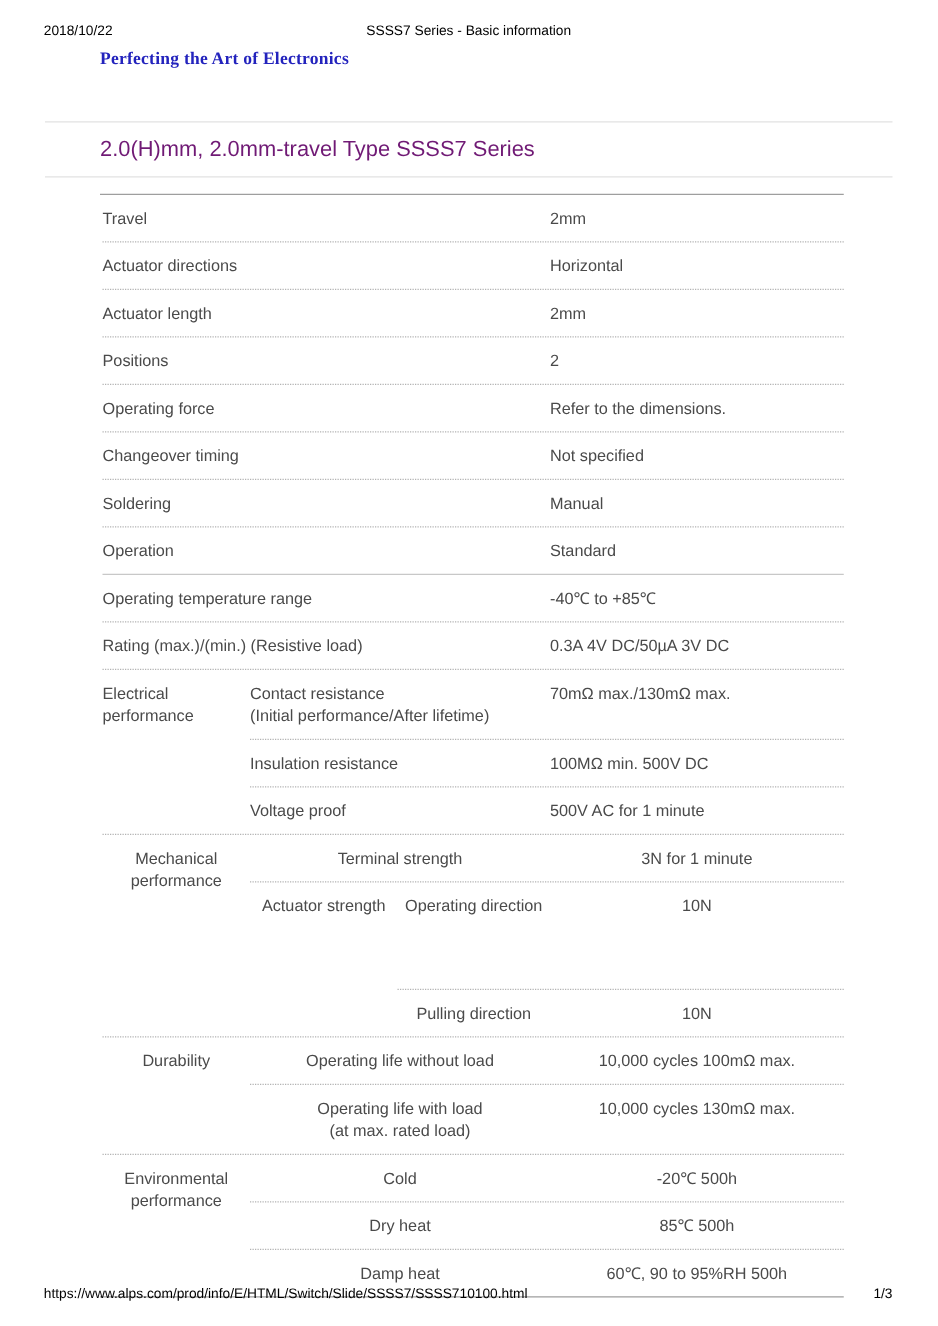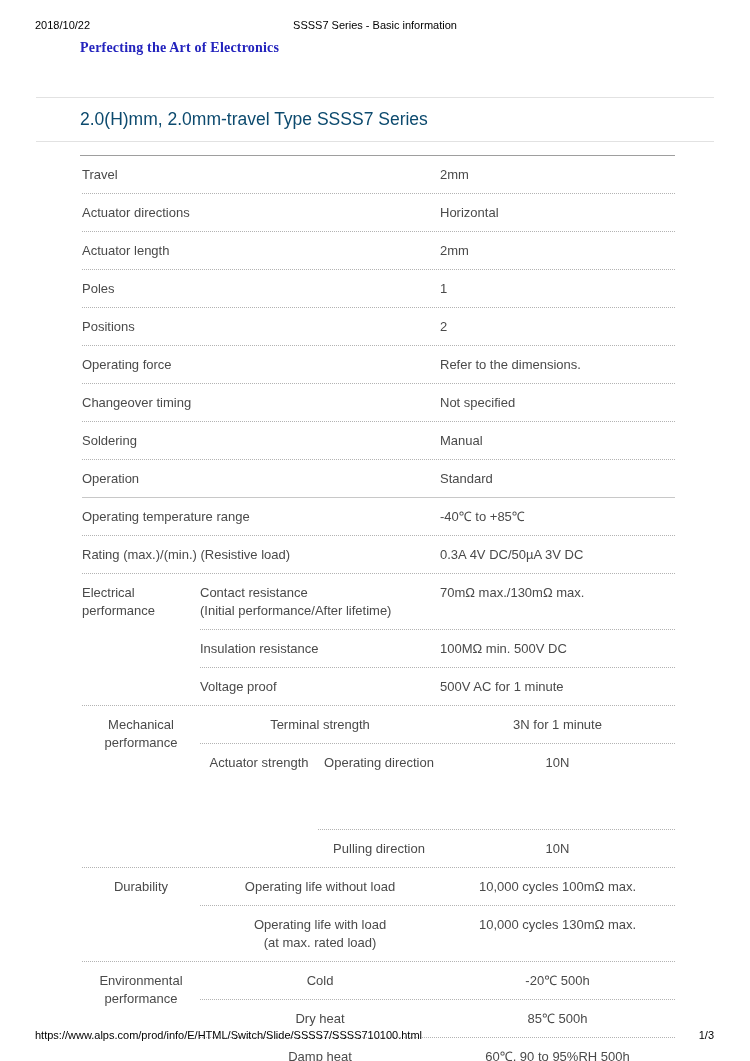--- a/index.html
+++ b/index.html
@@ -39,21 +39,21 @@
   }
 
   
   .title-band {
     position: absolute; top: 97px; left: 36px; width: 678px; height: 45px;
     border-top: 1px solid #e2e2e2; border-bottom: 1px solid #e2e2e2;
     box-sizing: border-box;
     display: flex; align-items: center;
     padding-left: 44px;
   }
-  .page-title { font-size: 17.5px; color: #0c4a6e; }
+  .page-title { font-size: 17.5px; color: #701a75; }
 
   
   .spec-table {
     position: absolute; top: 155px; left: 80px; width: 595px;
     border-top: 1px solid #9e9e9e; border-bottom: 1px solid #9e9e9e;
     box-sizing: border-box;
     font-size: 13px; line-height: 18px; color: #4a4a4a;
     padding-left: 2px;
   }
   .srow { display: flex; border-bottom: 1px dotted #b3b3b3; }
@@ -111,24 +111,20 @@
       <div class="cell slabel-main">Travel</div>
       <div class="cell svalue">2mm</div>
     </div>
     <div class="srow">
       <div class="cell slabel-main">Actuator directions</div>
       <div class="cell svalue">Horizontal</div>
     </div>
     <div class="srow">
       <div class="cell slabel-main">Actuator length</div>
       <div class="cell svalue">2mm</div>
-    </div>
-    <div class="srow">
-      <div class="cell slabel-main">Poles</div>
-      <div class="cell svalue">1</div>
     </div>
     <div class="srow">
       <div class="cell slabel-main">Positions</div>
       <div class="cell svalue">2</div>
     </div>
     <div class="srow">
       <div class="cell slabel-main">Operating force</div>
       <div class="cell svalue">Refer to the dimensions.</div>
     </div>
     <div class="srow">

